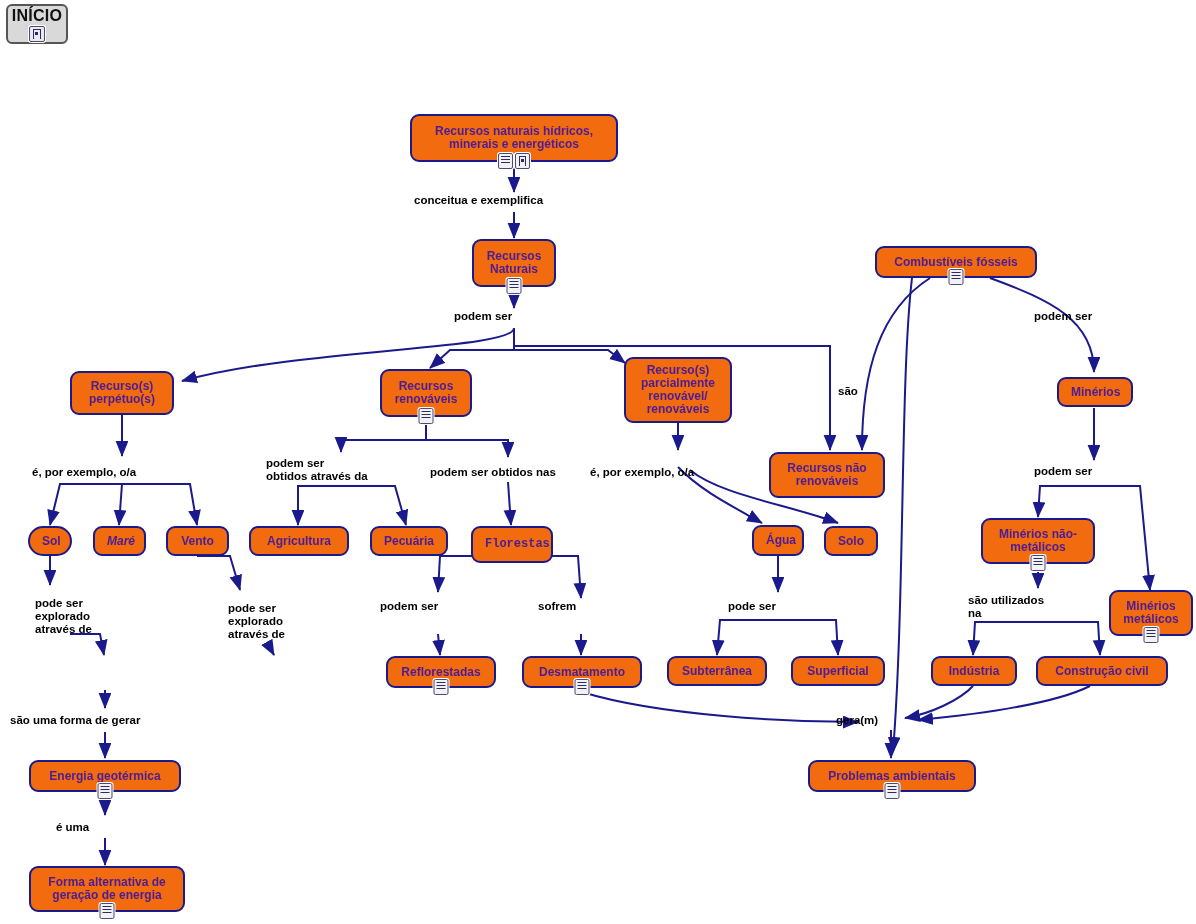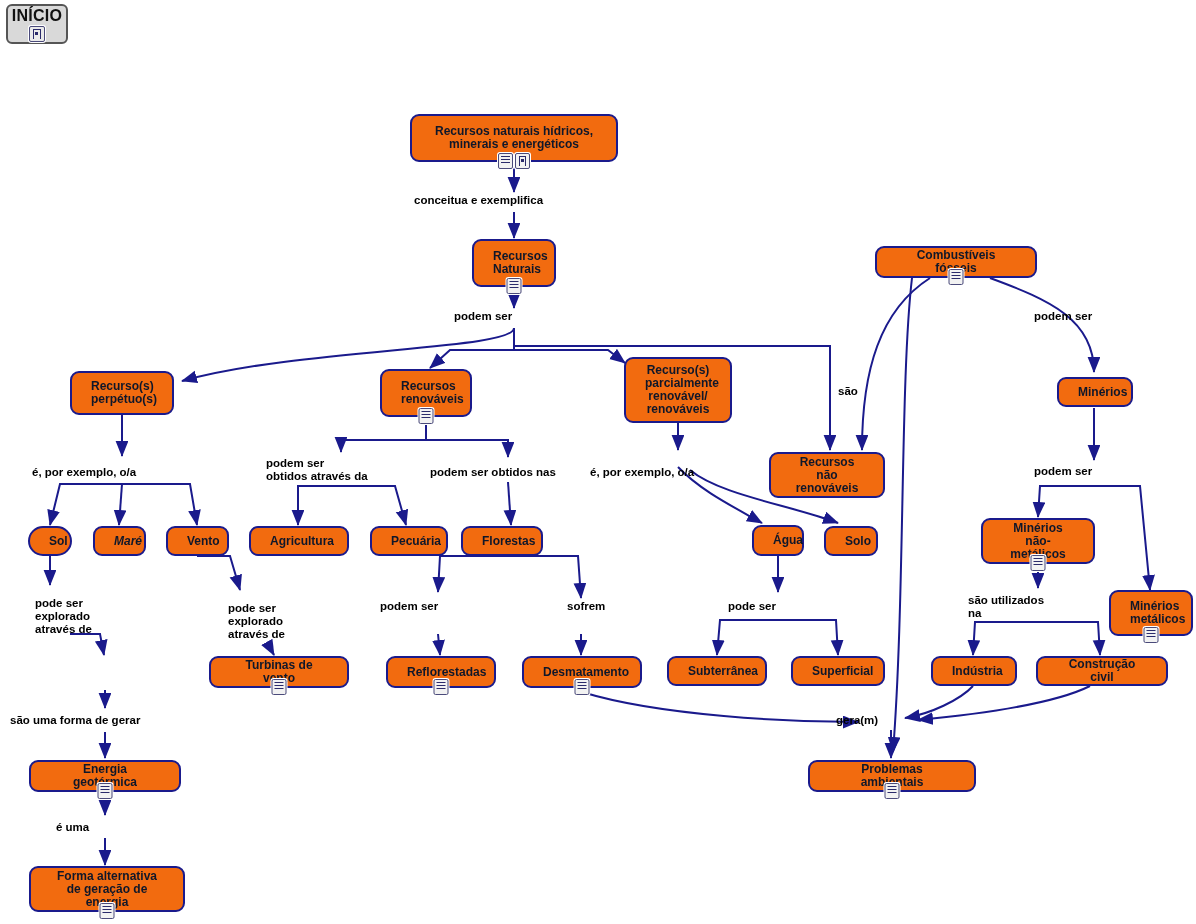--- a/index.html
+++ b/index.html
@@ -22,29 +22,29 @@
     width: 1196px;
     height: 924px;
     pointer-events: none;
   }
   .node {
     position: absolute;
     box-sizing: border-box;
     background: #F26B0F;
     border: 2px solid #1a1a8c;
     border-radius: 9px;
-    color: #0f172a;
+    color: #4c1d95;
     font-weight: bold;
     font-size: 12px;
     line-height: 13px;
     text-align: center;
     display: flex;
     align-items: center;
     justify-content: center;
-    padding: 3px 19px;
+    padding: 3px 12px;
     z-index: 3;
   }
   .node span.lbl { display: block; width: 100%; }
   .badge {
     position: absolute;
     bottom: -9px;
     left: 50%;
     transform: translateX(-50%);
     display: flex;
     gap: 2px;
@@ -274,21 +274,21 @@
   </div>
 
   <div class="node" style="left:249px; top:526px; width:100px; height:30px;">
     <span class="lbl">Agricultura</span>
   </div>
 
   <div class="node" style="left:370px; top:526px; width:78px; height:30px;">
     <span class="lbl">Pecuária</span>
   </div>
 
-  <div class="node" style="left:461px; top:526px; width:82px; height:30px;">
+  <div class="node" style="left:471px; top:526px; width:82px; height:37px;font-family:Liberation Mono, monospace;">
     <span class="lbl">Florestas</span>
   </div>
 
   <div class="node" style="left:752px; top:525px; width:52px; height:31px;">
     <span class="lbl">Água</span>
   </div>
 
   <div class="node" style="left:824px; top:526px; width:54px; height:30px;">
     <span class="lbl">Solo</span>
   </div>
@@ -301,26 +301,20 @@
   </div>
 
   <div class="node" style="left:1109px; top:590px; width:84px; height:46px;">
     <span class="lbl">Minérios metálicos</span>
     <span class="badge">
       <span class="mini"></span>
     </span>
   </div>
 
 
-  <div class="node" style="left:209px; top:656px; width:140px; height:32px;">
-    <span class="lbl">Turbinas de vento</span>
-    <span class="badge">
-      <span class="mini"></span>
-    </span>
-  </div>
 
   <div class="node" style="left:386px; top:656px; width:110px; height:32px;">
     <span class="lbl">Reflorestadas</span>
     <span class="badge">
       <span class="mini"></span>
     </span>
   </div>
 
   <div class="node" style="left:522px; top:656px; width:120px; height:32px;">
     <span class="lbl">Desmatamento</span>
@@ -376,21 +370,21 @@
   <div class="linklabel" style="left:590px; top:466px; width:176px;">é, por exemplo, o/a</div>
   <div class="linklabel" style="left:838px; top:385px; width:54px;">são</div>
   <div class="linklabel" style="left:1034px; top:465px; width:120px;">podem ser</div>
   <div class="linklabel" style="left:35px; top:597px; width:96px;">pode ser
 explorado
 através de</div>
   <div class="linklabel" style="left:228px; top:602px; width:96px;">pode ser
 explorado
 através de</div>
   <div class="linklabel" style="left:380px; top:600px; width:116px;">podem ser</div>
-  <div class="linklabel" style="left:567px; top:600px; width:86px;">sofrem</div>
+  <div class="linklabel" style="left:538px; top:600px; width:86px;">sofrem</div>
   <div class="linklabel" style="left:728px; top:600px; width:100px;">pode ser</div>
   <div class="linklabel" style="left:968px; top:594px; width:140px;">são utilizados
 na</div>
   <div class="linklabel" style="left:10px; top:714px; width:192px;">são uma forma de gerar</div>
   <div class="linklabel" style="left:836px; top:714px; width:110px;">gera(m)</div>
   <div class="linklabel" style="left:56px; top:821px; width:98px;">é uma</div>
 
 </div>
 
 </body></html>

